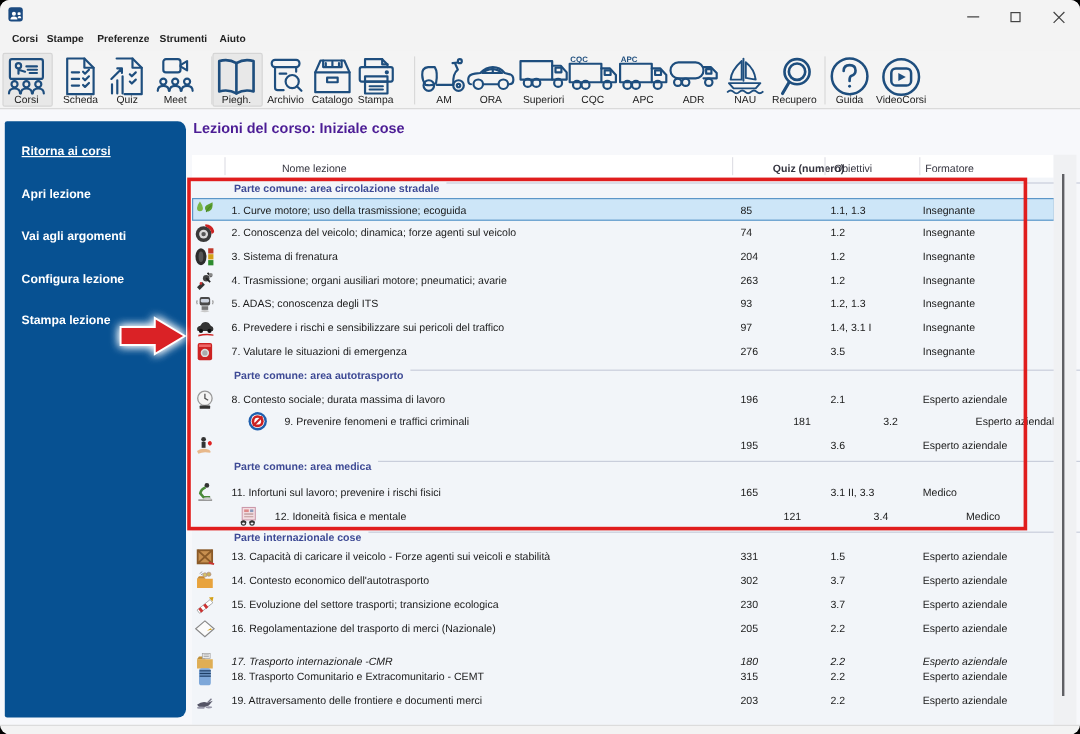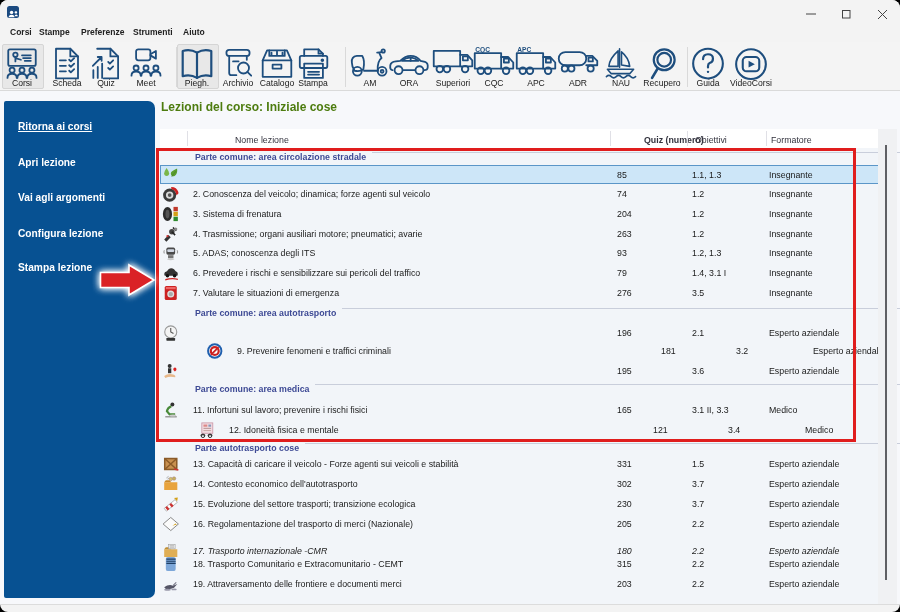--- a/index.html
+++ b/index.html
@@ -22,21 +22,21 @@
   .tbtn { top:44px; height:46px; text-align:center; }
   .tbtn .lbl { position:absolute; bottom:2px; left:0; right:0; font-size:8.6px; color:#1a1a1a; text-align:center; white-space:nowrap; }
   .tbtn svg { position:absolute; top:2px; left:50%; transform:translateX(-50%) scale(1.1); transform-origin:50% 0; }
   .tsel { background:#e8e8e8; border:1px solid #d5d5d5; border-radius:2px; }
   .tsep { top:47px; width:1px; height:40px; background:#d9d9d9; }
   
   #sidebar { left:4px; top:101px; width:151px; height:497px; background:#075192; border-radius:2px 7px 7px 2px; }
   .slink { left:18px; color:#fff; font-size:10.2px; font-weight:bold; white-space:nowrap; }
   
   #content { left:0px; top:91px; width:900px; height:513px; background:#f7f8fb; }
-  #ctitle { left:161px; top:100px; font-size:12px; font-weight:bold; color:#4d7c0f; }
+  #ctitle { left:161px; top:100px; font-size:12px; font-weight:bold; color:#4c1d95; }
   #tablewrap { left:160px; top:129px; width:718px; height:475px; background:#f2f5f9; }
   #thead { left:160px; top:129px; width:718px; height:19px; background:#ffffff; }
   .hcol { top:135px; font-size:8.8px; color:#33333e; }
   .hsep { top:131px; width:1px; height:15px; background:#e0e0e6; }
   .row { left:160px; width:718px; height:19.8px; }
   .rtxt { position:absolute; left:33px; top:0; height:100%; display:flex; align-items:center; font-size:8.8px; color:#1a1a1a; white-space:nowrap; }
   .rq { position:absolute; left:457px; top:0; height:100%; display:flex; align-items:center; font-size:8.8px; color:#1a1a1a; }
   .ro { position:absolute; left:532px; top:0; height:100%; display:flex; align-items:center; font-size:8.8px; color:#1a1a1a; }
   .rf { position:absolute; left:609px; top:0; height:100%; display:flex; align-items:center; font-size:8.8px; color:#1a1a1a; }
   .ricon { position:absolute; left:2px; top:50%; transform:translateY(-50%); width:17.5px; height:17.5px; }
@@ -314,29 +314,30 @@
       </div>
   <div class="sec abs" style="top:307.5px; height:14px;">
         <span class="st">Parte comune: area autotrasporto</span>
         <div class="sl"></div>
       </div>
   <div class="sec abs" style="top:384.0px; height:14px;">
         <span class="st">Parte comune: area medica</span>
         <div class="sl"></div>
       </div>
   <div class="sec abs" style="top:443px; height:14px;">
-        <span class="st">Parte autotrasporto cose</span>
+        <span class="st">Parte internazionale cose</span>
         <div class="sl"></div>
       </div>
   <div class="row abs" style="top:165.3px;">
         <svg class="ricon" width="16" height="16" viewBox="0 0 16 16">
           <path d="M4.2 1.5 Q6.5 4.5 6.5 6.5 Q6.5 9 4.2 9 Q2 9 2 6.5 Q2 4.5 4.2 1.5Z" fill="#7ab648"></path>
           <path d="M13.8 2 Q14.5 7 11.5 8.8 Q9 10 8.2 7.5 Q7.6 5 10 4 Q12 3 13.8 2Z" fill="#5a9e2f"></path>
           <path d="M9 9.5 Q10.5 6.5 13 4.5" stroke="#4a8427" stroke-width="0.8" fill="none"></path>
         </svg>
+        <div class="rtxt">1. Curve motore; uso della trasmissione; ecoguida</div>
         <div class="rq">85</div>
         <div class="ro">1.1, 1.3</div>
         <div class="rf">Insegnante</div>
       </div>
   <div class="row abs" style="top:184.1px;">
         <svg class="ricon" width="16" height="16" viewBox="0 0 16 16">
           <circle cx="7" cy="9" r="6" fill="#3a3a3a"></circle>
           <circle cx="7" cy="9" r="3.4" fill="#d8d8d8"></circle>
           <circle cx="7" cy="9" r="1.7" fill="#555"></circle>
           <path d="M8.5 1.5 Q13.5 1.5 15 6.5 Q15.3 8.5 13 8.8 Q12.7 5 9.5 3.8 Q7.5 2.5 8.5 1.5Z" fill="#cc2222"></path>
@@ -386,21 +387,21 @@
         <div class="rf">Insegnante</div>
       </div>
   <div class="row abs" style="top:263.4px;">
         <svg class="ricon" width="16" height="16" viewBox="0 0 16 16">
           <path d="M2 9 Q2 7 4.5 6.5 L6 4.5 Q8.5 3 11 4.5 L12.5 6.5 Q14.5 7 14.5 9 L14 10.5 H2.5Z" fill="#333"></path>
           <circle cx="5" cy="10.5" r="1.6" fill="#111"></circle>
           <circle cx="11.5" cy="10.5" r="1.6" fill="#111"></circle>
           <path d="M3 13.5 Q9 12 14.5 13.2 L14.5 14.3 Q9 13 3 14.8Z" fill="#cc2222"></path>
         </svg>
         <div class="rtxt">6. Prevedere i rischi e sensibilizzare sui pericoli del traffico</div>
-        <div class="rq">79</div>
+        <div class="rq">97</div>
         <div class="ro">1.4, 3.1 I</div>
         <div class="rf">Insegnante</div>
       </div>
   <div class="row abs" style="top:283.2px;">
         <svg class="ricon" width="16" height="16" viewBox="0 0 16 16">
           <rect x="2.5" y="1.5" width="11" height="13" rx="1.5" fill="#cc2222"></rect>
           <rect x="3.5" y="2.5" width="9" height="2" fill="#e66"></rect>
           <circle cx="8" cy="9" r="3.2" fill="#ddd"></circle>
           <circle cx="8" cy="9" r="2" fill="#aaa"></circle>
         </svg>
@@ -408,20 +409,21 @@
         <div class="rq">276</div>
         <div class="ro">3.5</div>
         <div class="rf">Insegnante</div>
       </div>
   <div class="row abs" style="top:323.1px;">
         <svg class="ricon" width="16" height="16" viewBox="0 0 16 16">
           <circle cx="8" cy="7" r="5.5" fill="#f4f4f4" stroke="#999" stroke-width="1"></circle>
           <path d="M8 3.5 V7 L10.5 8.5" stroke="#555" stroke-width="1" fill="none"></path>
           <rect x="4" y="12.5" width="8" height="2.5" rx="0.5" fill="#333"></rect>
         </svg>
+        <div class="rtxt">8. Contesto sociale; durata massima di lavoro</div>
         <div class="rq">196</div>
         <div class="ro">2.1</div>
         <div class="rf">Esperto aziendale</div>
       </div>
   <div class="row abs" style="top:341.4px;margin-left:44px;">
         <svg class="ricon" width="16" height="16" viewBox="0 0 16 16">
           <circle cx="8" cy="8" r="7" fill="#1f5fae"></circle>
           <circle cx="8" cy="8" r="5.2" fill="#fff"></circle>
           <circle cx="8" cy="8" r="4.6" fill="#cc2222"></circle>
           <circle cx="8" cy="8" r="2.6" fill="#fff"></circle>

